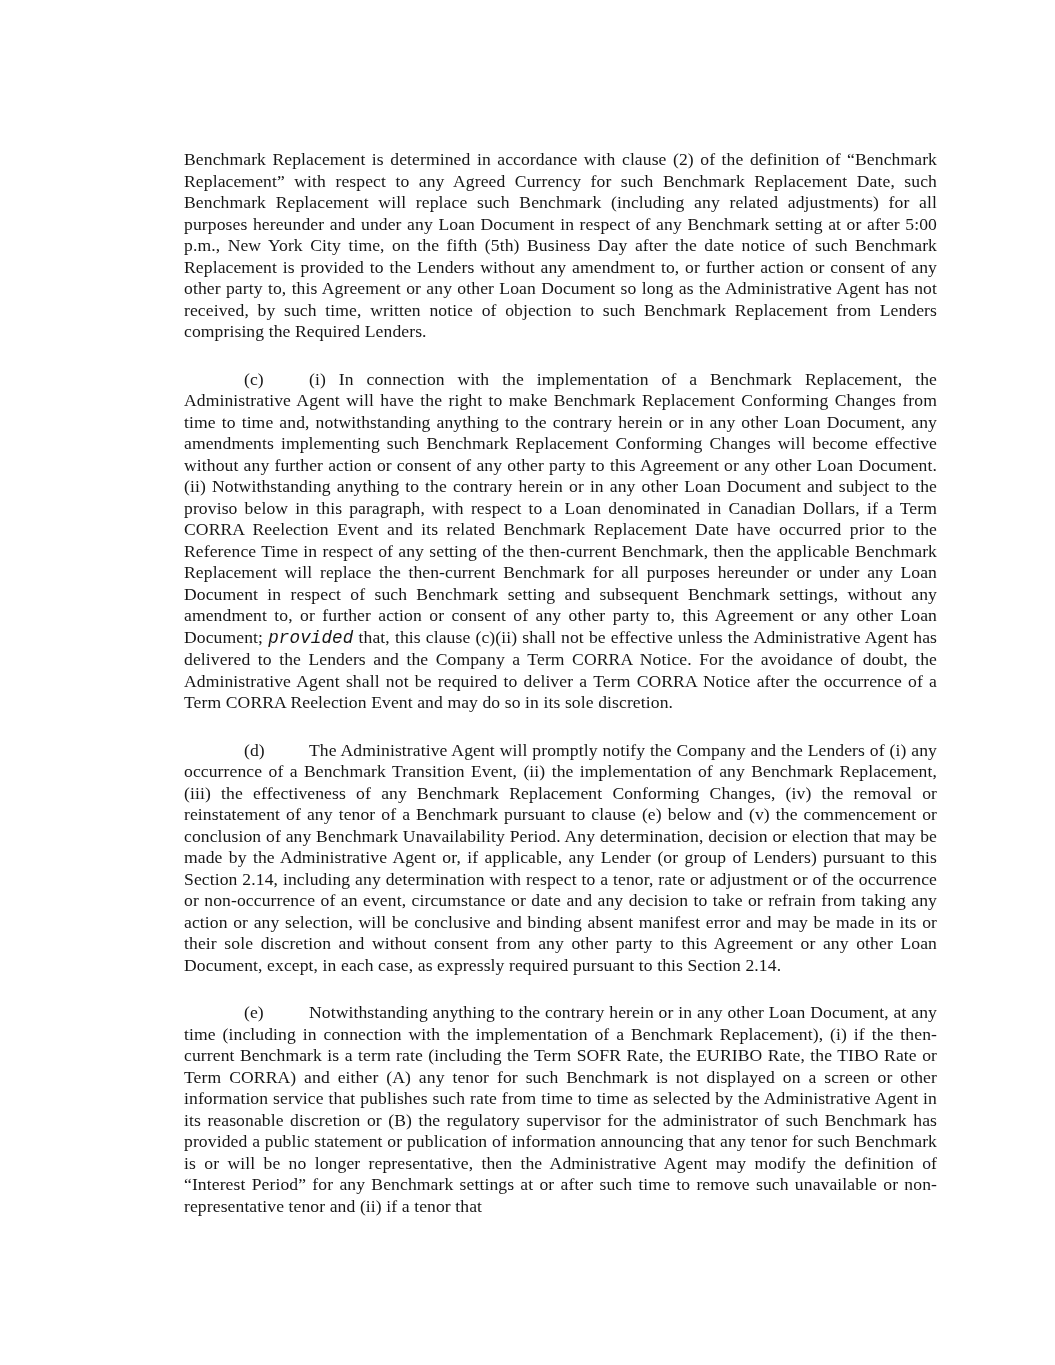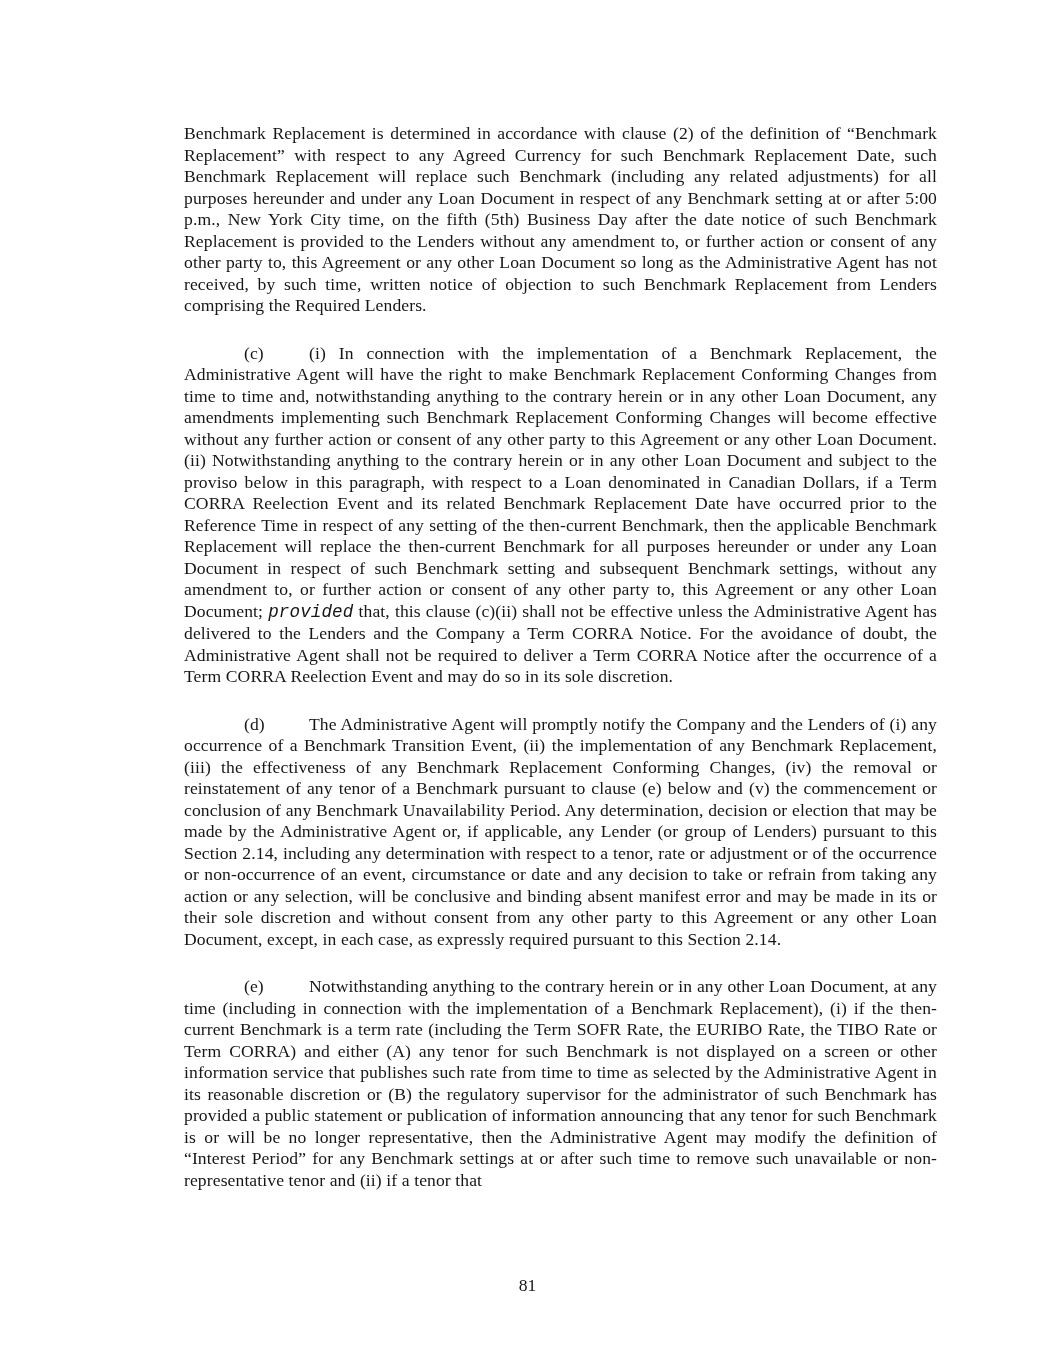--- a/index.html
+++ b/index.html
@@ -32,20 +32,21 @@
     line-height: 21.5px;
     text-align: justify;
     letter-spacing: 0.1px;
   }
   p.para {
     margin: 0 0 26px 0;
     text-indent: 60px;
   }
   p.para.continuation {
     text-indent: 0;
+    margin-top: 26px;
   }
   .plabel {
     display: inline-block;
     width: 65px;
     text-indent: 0;
   }
   em.defined {
     font-style: italic;
     font-family: Liberation Mono, monospace;
   }
@@ -69,15 +70,14 @@
     <p class="para continuation"><span>Benchmark Replacement is determined in accordance with clause (2) of the definition of “Benchmark Replacement” with respect to any Agreed Currency for such Benchmark Replacement Date, such Benchmark Replacement will replace such Benchmark (including any related adjustments) for all purposes hereunder and under any Loan Document in respect of any Benchmark setting at or after 5:00 p.m., New York City time, on the fifth (5th) Business Day after the date notice of such Benchmark Replacement is provided to the Lenders without any amendment to, or further action or consent of any other party to, this Agreement or any other Loan Document so long as the Administrative Agent has not received, by such time, written notice of objection to such Benchmark Replacement from Lenders comprising the Required Lenders.</span></p>
 
     <p class="para"><span class="plabel">(c)</span><span>(i) In connection with the implementation of a Benchmark Replacement, the Administrative Agent will have the right to make Benchmark Replacement Conforming Changes from time to time and, notwithstanding anything to the contrary herein or in any other Loan Document, any amendments implementing such Benchmark Replacement Conforming Changes will become effective without any further action or consent of any other party to this Agreement or any other Loan Document. (ii) Notwithstanding anything to the contrary herein or in any other Loan Document and subject to the proviso below in this paragraph, with respect to a Loan denominated in Canadian Dollars, if a Term CORRA Reelection Event and its related Benchmark Replacement Date have occurred prior to the Reference Time in respect of any setting of the then-current Benchmark, then the applicable Benchmark Replacement will replace the then-current Benchmark for all purposes hereunder or under any Loan Document in respect of such Benchmark setting and subsequent Benchmark settings, without any amendment to, or further action or consent of any other party to, this Agreement or any other Loan Document; </span><em class="defined">provided</em><span> that, this clause (c)(ii) shall not be effective unless the Administrative Agent has delivered to the Lenders and the Company a Term CORRA Notice.  For the avoidance of doubt, the Administrative Agent shall not be required to deliver a Term CORRA Notice after the occurrence of a Term CORRA Reelection Event and may do so in its sole discretion.</span></p>
 
     <p class="para"><span class="plabel">(d)</span><span>The Administrative Agent will promptly notify the Company and the Lenders of (i) any occurrence of a Benchmark Transition Event, (ii) the implementation of any Benchmark Replacement, (iii) the effectiveness of any Benchmark Replacement Conforming Changes, (iv) the removal or reinstatement of any tenor of a Benchmark pursuant to clause (e) below and (v) the commencement or conclusion of any Benchmark Unavailability Period.  Any determination, decision or election that may be made by the Administrative Agent or, if applicable, any Lender (or group of Lenders) pursuant to this Section 2.14, including any determination with respect to a tenor, rate or adjustment or of the occurrence or non-occurrence of an event, circumstance or date and any decision to take or refrain from taking any action or any selection, will be conclusive and binding absent manifest error and may be made in its or their sole discretion and without consent from any other party to this Agreement or any other Loan Document, except, in each case, as expressly required pursuant to this Section 2.14.</span></p>
 
     <p class="para"><span class="plabel">(e)</span><span>Notwithstanding anything to the contrary herein or in any other Loan Document, at any time (including in connection with the implementation of a Benchmark Replacement), (i) if the then-current Benchmark is a term rate (including the Term SOFR Rate, the EURIBO Rate, the TIBO Rate or Term CORRA) and either (A) any tenor for such Benchmark is not displayed on a screen or other information service that publishes such rate from time to time as selected by the Administrative Agent in its reasonable discretion or (B) the regulatory supervisor for the administrator of such Benchmark has provided a public statement or publication of information announcing that any tenor for such Benchmark is or will be no longer representative, then the Administrative Agent may modify the definition of “Interest Period” for any Benchmark settings at or after such time to remove such unavailable or non-representative tenor and (ii) if a tenor that</span></p>
 
   </div>
 
-  <div class="page-number">81</div>
 
 </div>
 
 </body></html>

